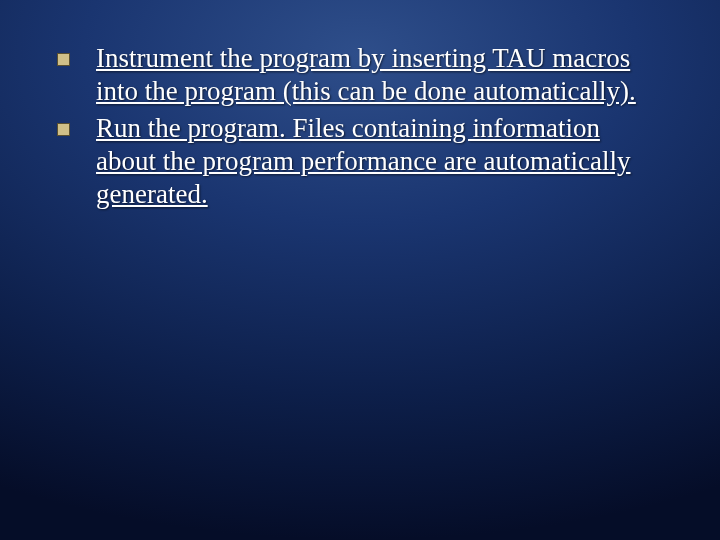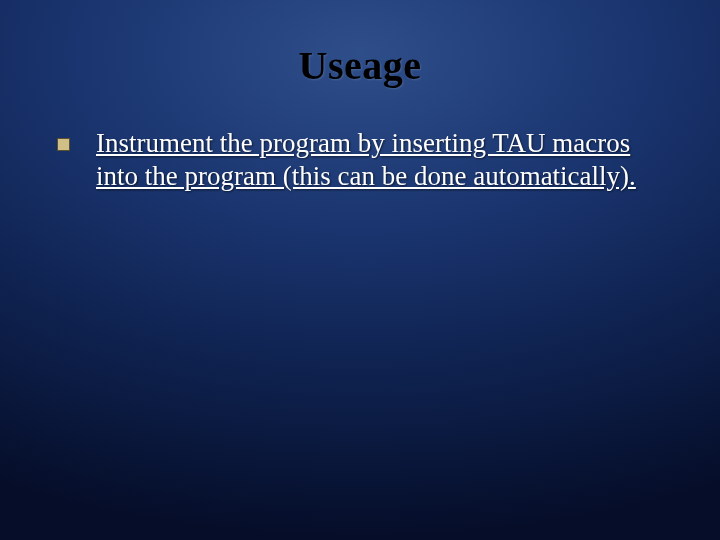--- a/index.html
+++ b/index.html
@@ -54,20 +54,23 @@
     margin-left: 2px;
   }
   .bullet-text {
     flex: 1 1 auto;
   }
 </style>
 </head>
 <body>
 
 <div class="slide">
-  <div class="title">Useage</div>
   <ul class="bullets">
     <li>
       <span class="bullet-marker"></span>
       <span class="bullet-text">Instrument the program by inserting TAU macros into the program (this can be done automatically).</span>
     </li>
+    <li>
+      <span class="bullet-marker"></span>
+      <span class="bullet-text">Run the program. Files containing information about the program performance are automatically generated.</span>
+    </li>
   </ul>
 </div>
 
 </body></html>

